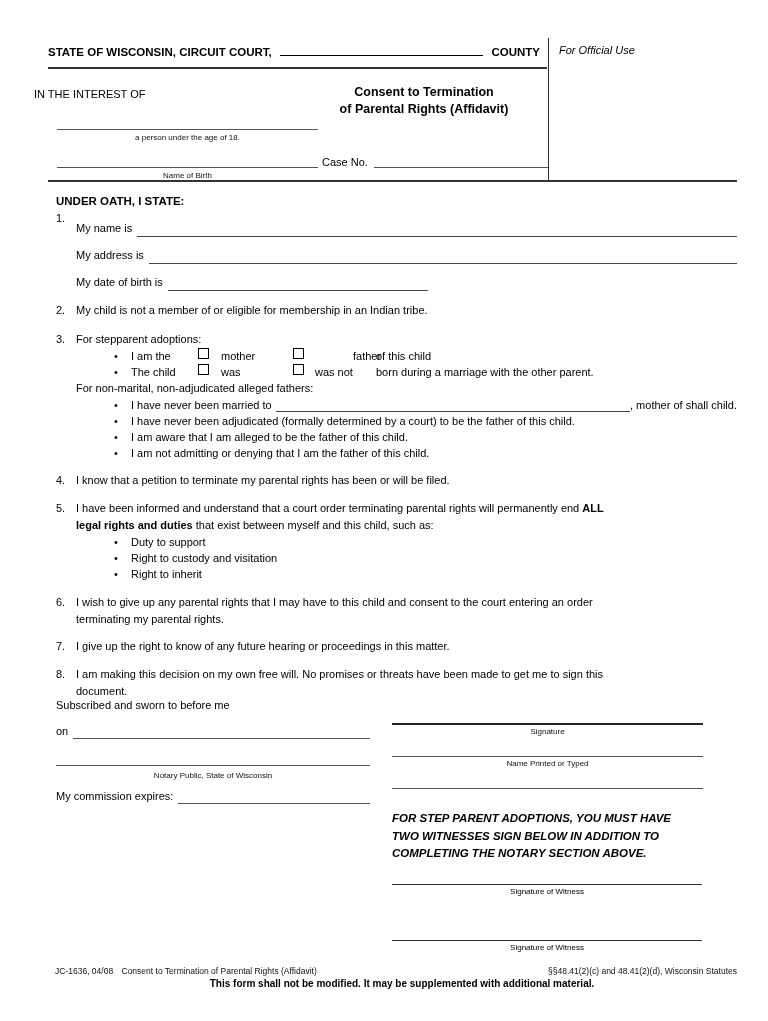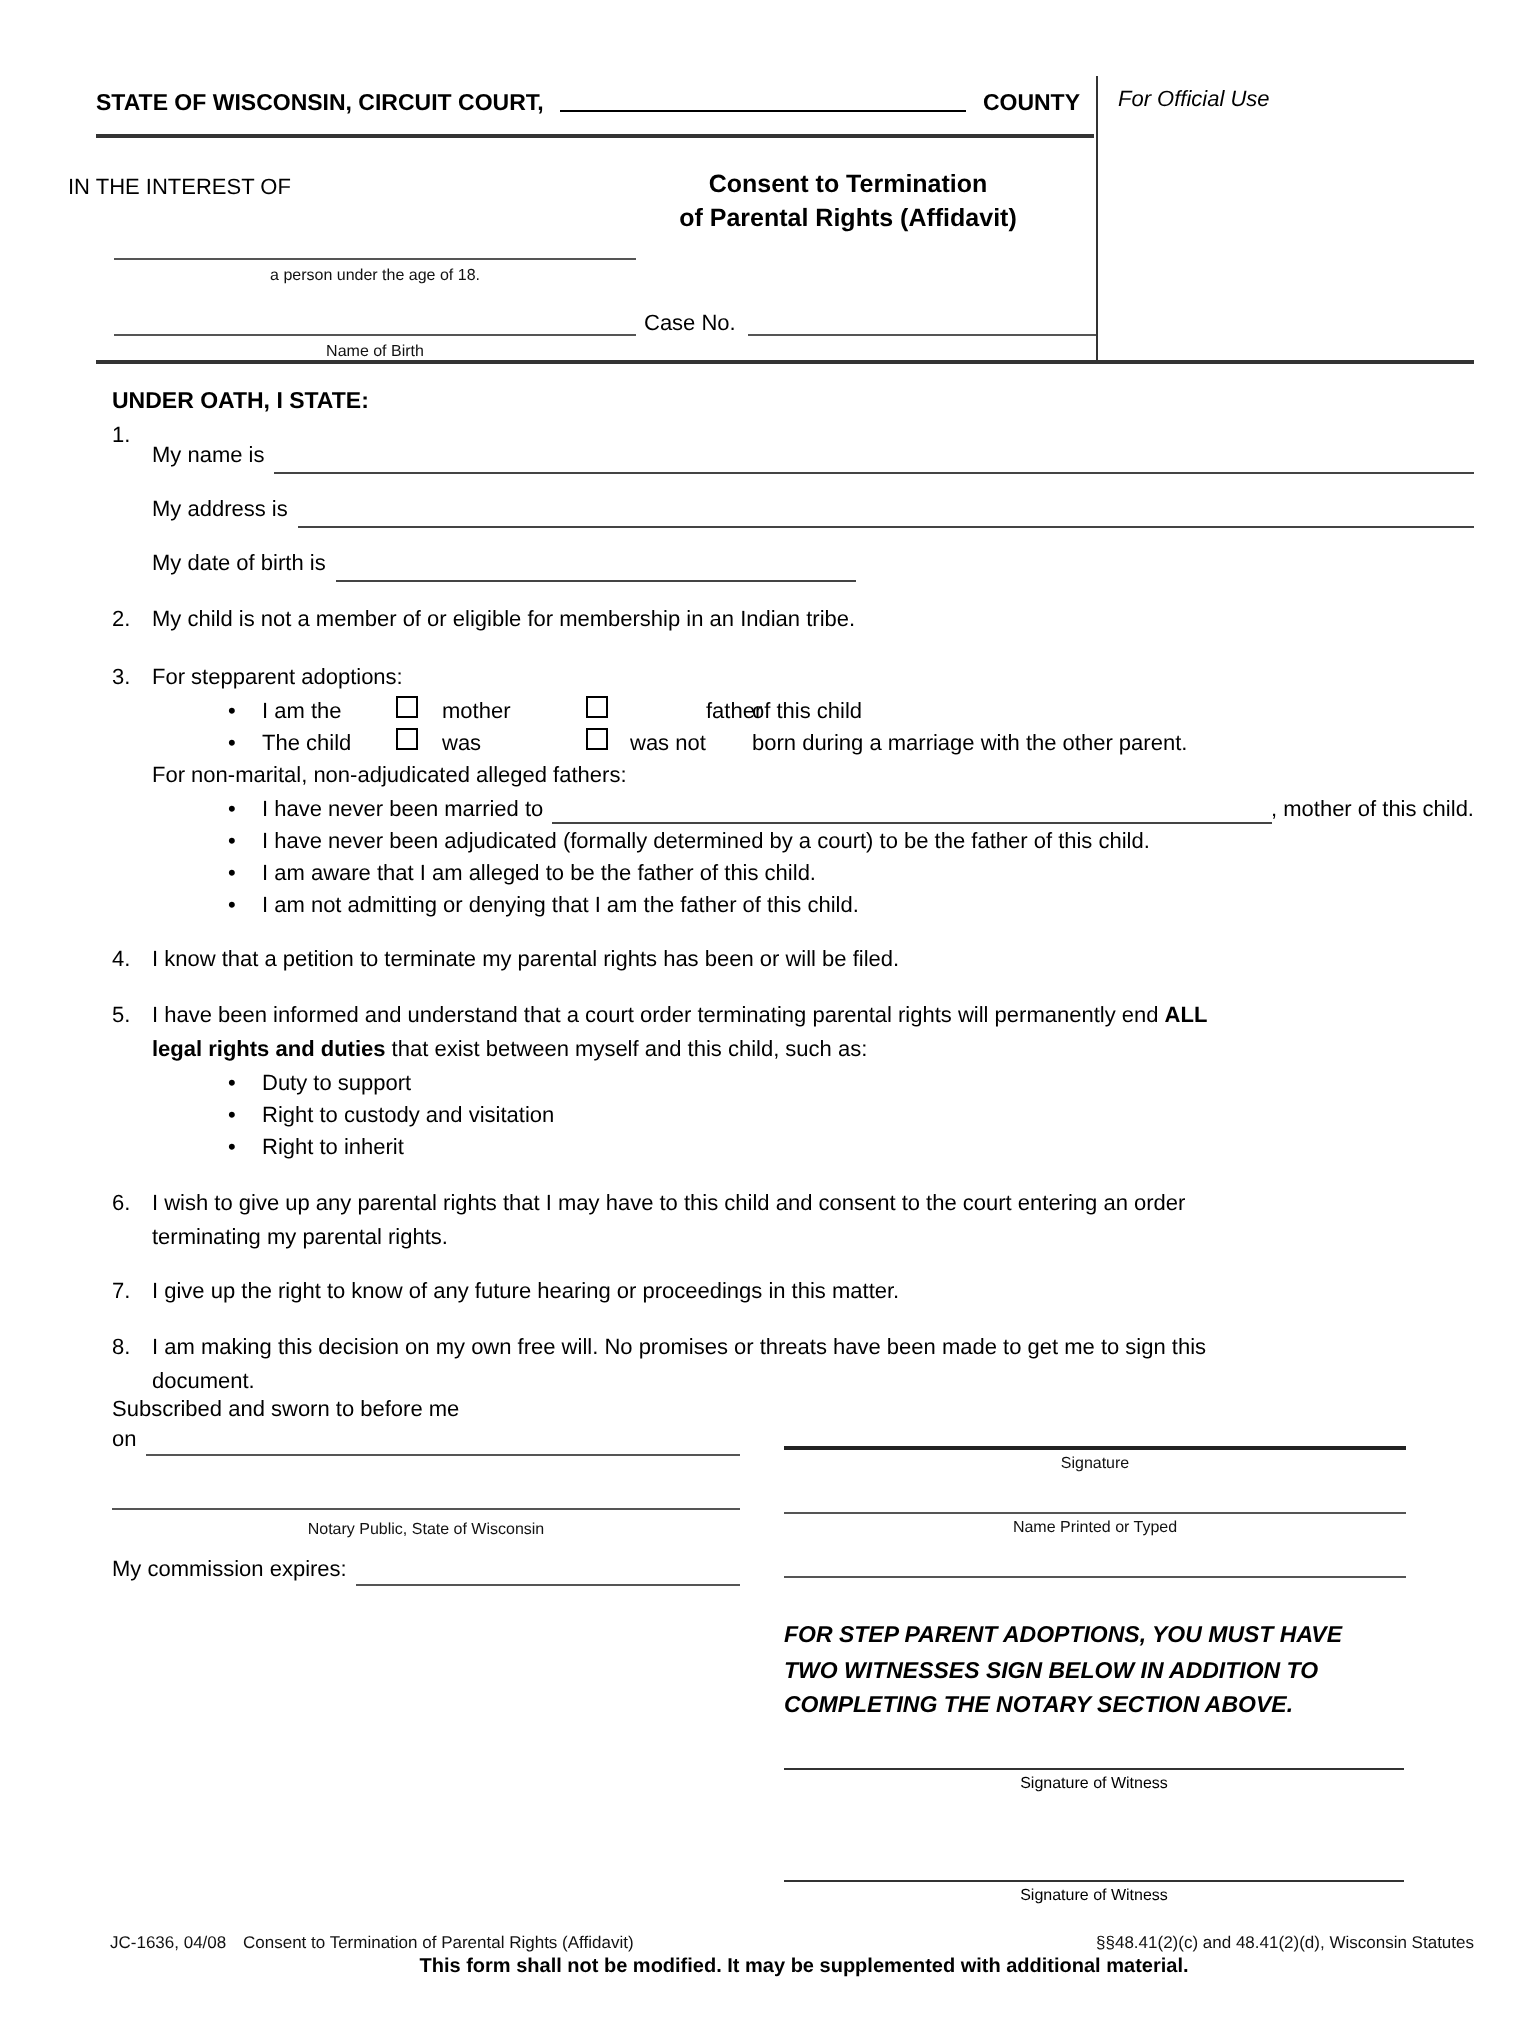--- a/index.html
+++ b/index.html
@@ -42,21 +42,21 @@
   .cbrow { position:relative; height:16px; line-height:16px; }
   .cbrow span { position:absolute; top:0; white-space:nowrap; }
   .cb { position:absolute; display:inline-block; width:11px; height:11px; border:1.2px solid #000; top:2px; background:#fff; }
   .married-row { display:flex; align-items:flex-end; height:16px; line-height:16px; }
   .married-row .blt { width:17px; flex:0 0 17px; margin-left:38px; }
   .married-row .fill { flex:1; border-bottom:1px solid #444; margin:0 0 1px 4px; height:13px; }
   .married-row .suffix { white-space:nowrap; }
   .prewrap { white-space:pre-line; }
   
   .notary-left { position:absolute; left:56px; top:698px; width:314px; font-size:11px; line-height:15px; }
-  .on-row { display:flex; align-items:flex-end; height:14px; margin-top:1px; }
+  .on-row { display:flex; align-items:flex-end; height:14px; margin-top:12px; }
   .on-row .fill { flex:1; border-bottom:1px solid #555; margin-left:5px; height:12px; }
   .notary-line { height:27px; border-bottom:1px solid #555; }
   .under-label { text-align:center; font-size:8px; color:#111; padding-top:2px; }
   .commission-row { display:flex; align-items:flex-end; height:21px; }
   .commission-row .fill { flex:1; border-bottom:1px solid #555; margin-left:5px; height:12px; }
   .sig-col { position:absolute; left:392px; top:698px; width:311px; font-size:8px; }
   .sig-line1 { height:27px; border-bottom:2px solid #222; }
   .sig-line { height:21px; border-bottom:1px solid #555; }
   
   .witness { position:absolute; left:392px; top:810px; width:322px; }
@@ -155,21 +155,21 @@
           <span style="left:239px;">was not</span>
           <span style="left:300px;">born during a marriage with the other parent.</span>
         </div>
 
         <div class="bold">For non-marital, non-adjudicated alleged fathers:</div>
 
         <div class="married-row">
           <span class="blt">•</span>
           <span>I have never been married to</span>
           <span class="fill"></span>
-          <span class="suffix">, mother of this child.</span>
+          <span class="suffix">, mother of shall child.</span>
         </div>
 
         <div class="brow">
           <span class="blt">•</span>
           <span>I have never been adjudicated (formally determined by a court) to be the father of this child.</span>
         </div>
         <div class="brow">
           <span class="blt">•</span>
           <span>I am aware that I am alleged to be the father of this child.</span>
         </div>

